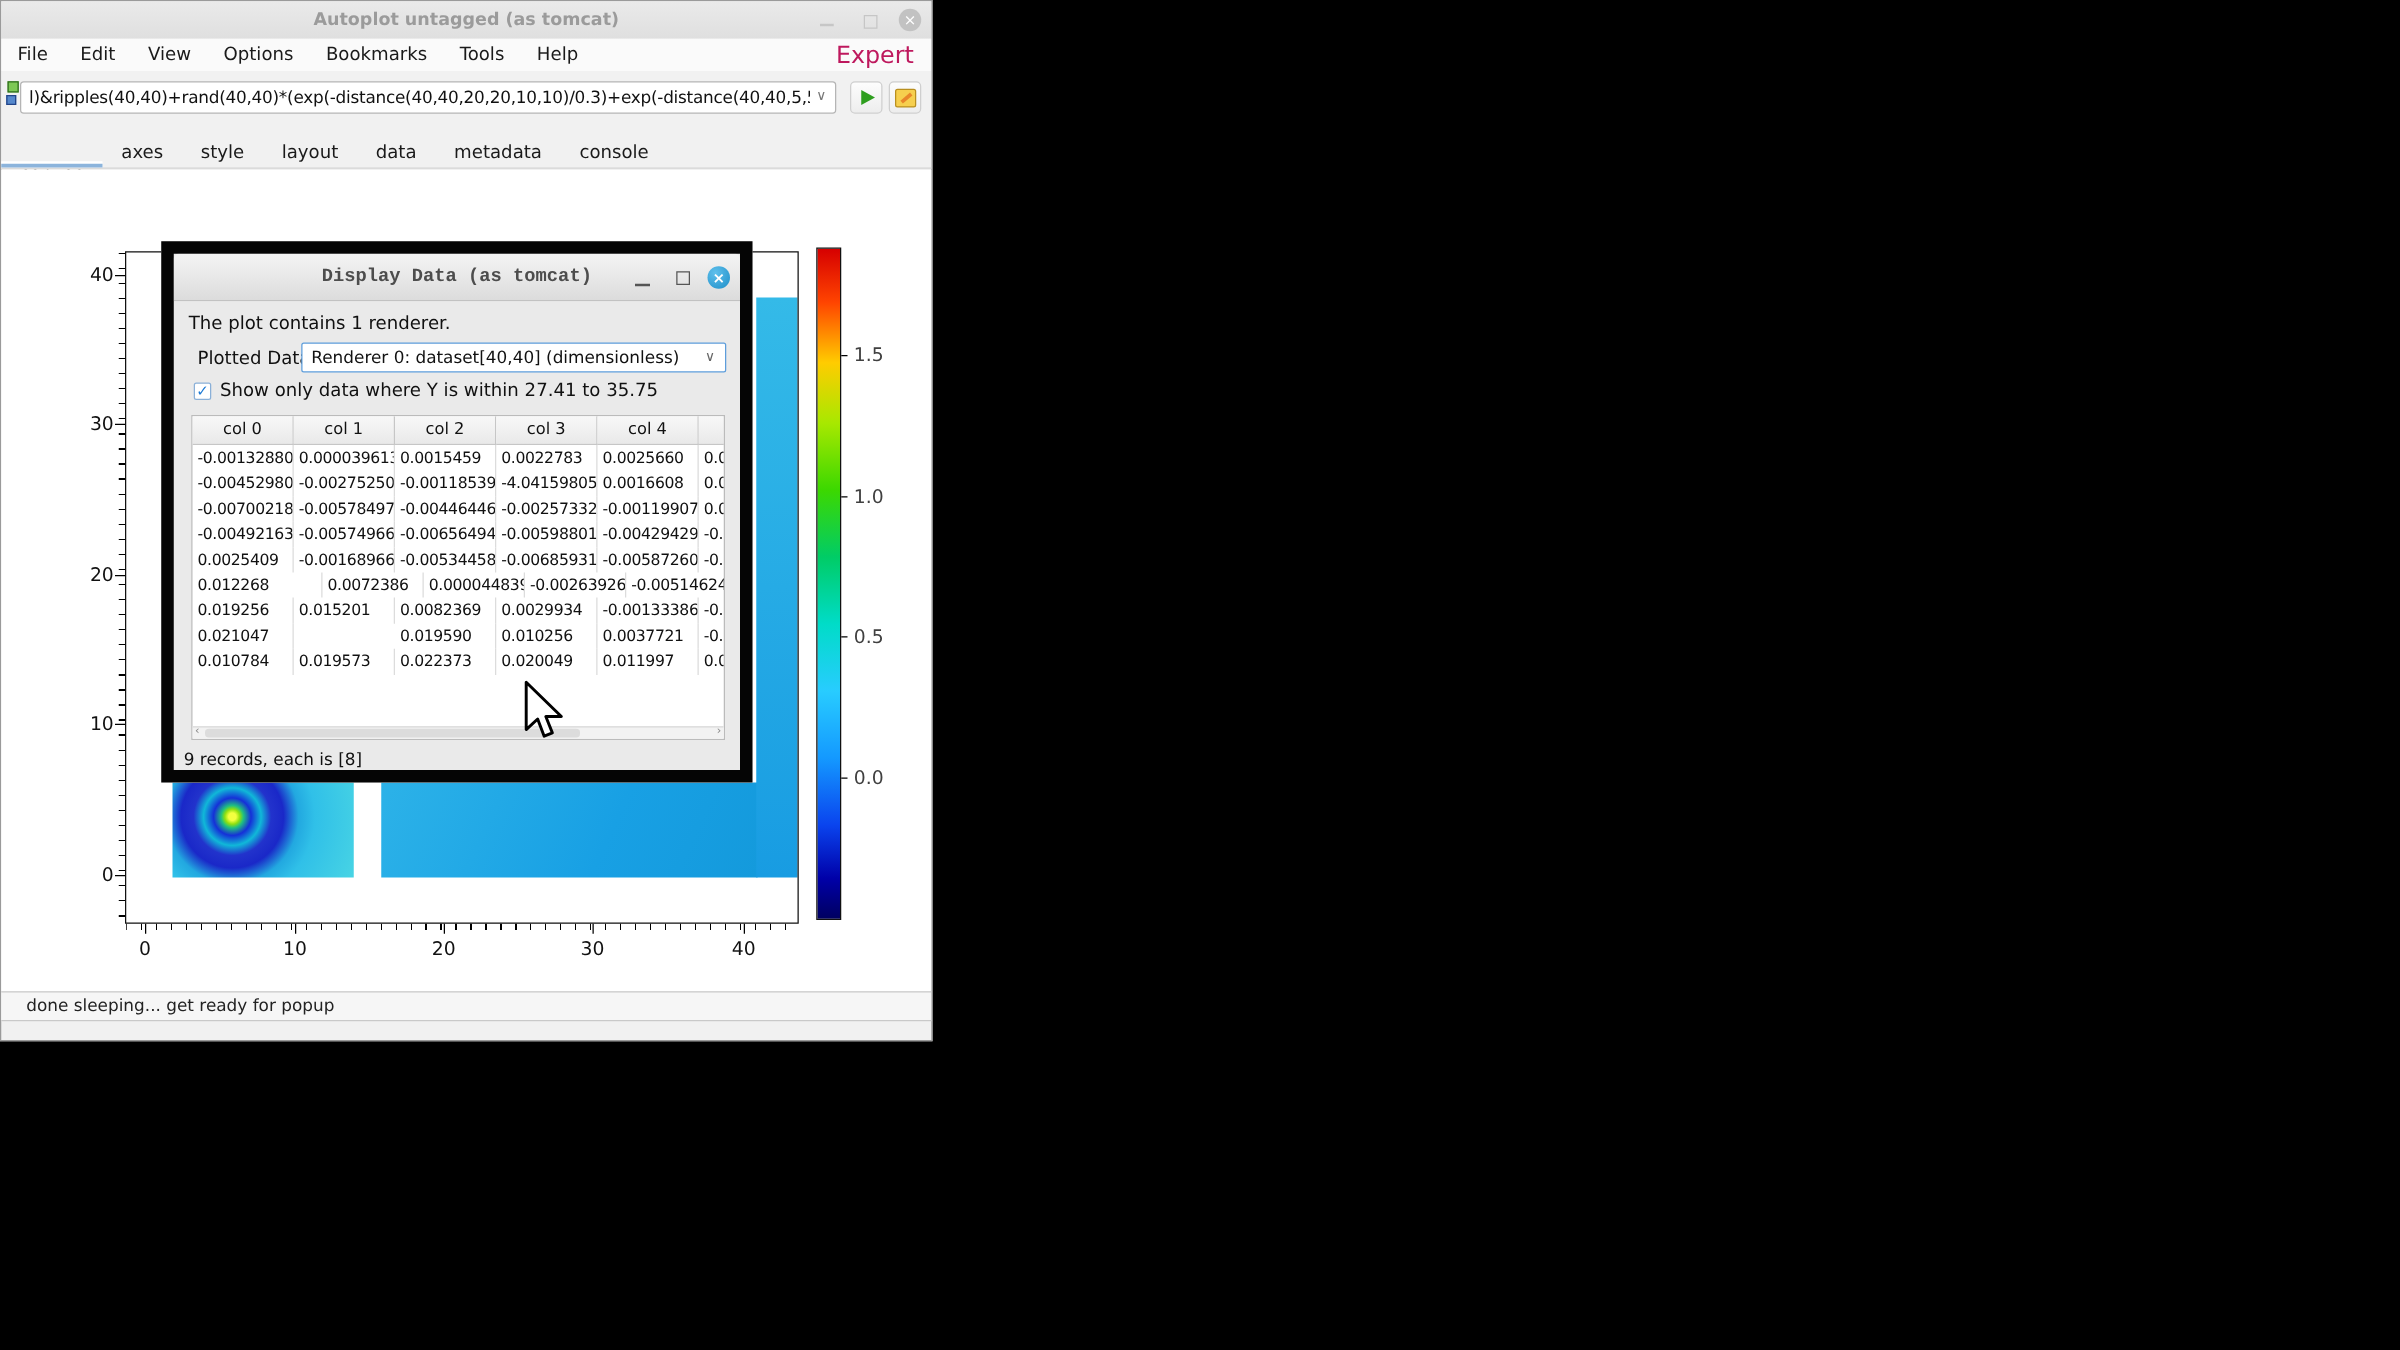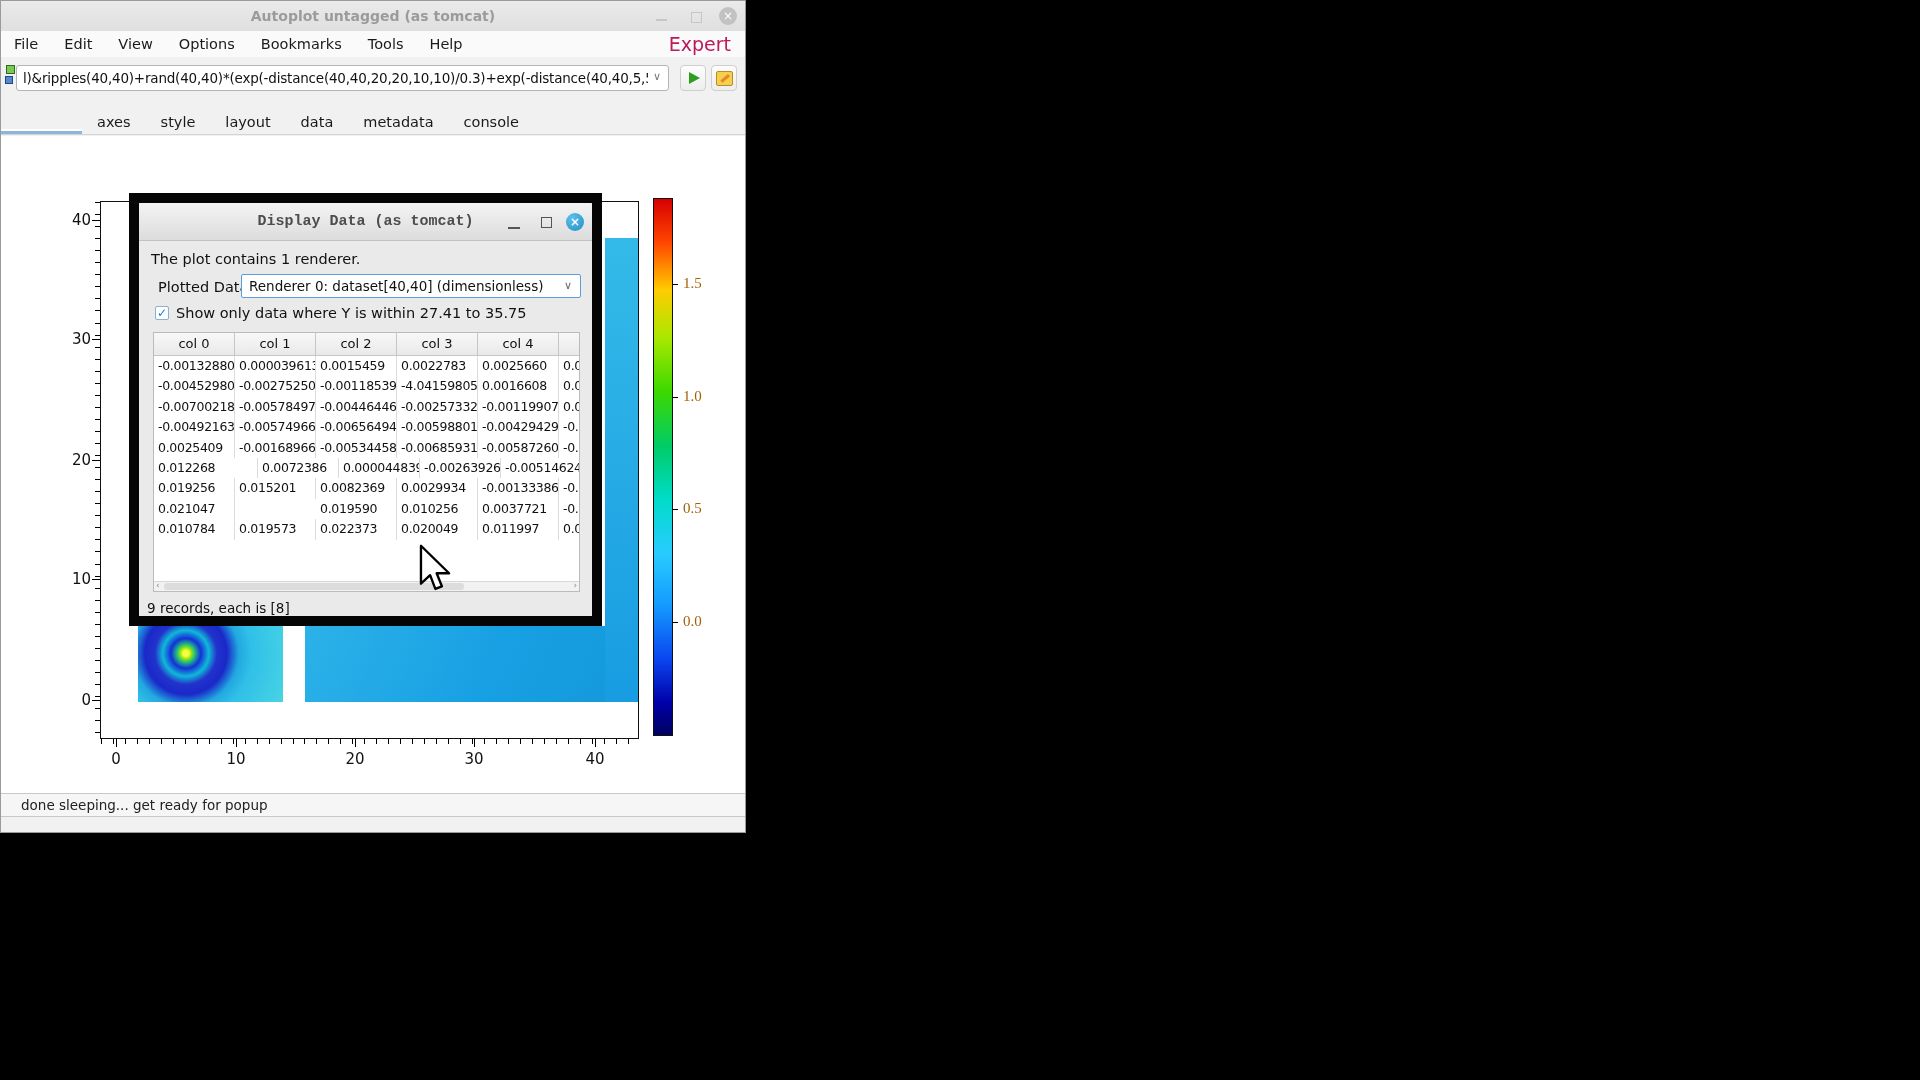--- a/index.html
+++ b/index.html
@@ -66,21 +66,21 @@
       background:radial-gradient(circle at 33% 36%, #f2ff40 0px, #f2ff40 3px, #90e010 6px,
         #20c080 9px, #1530d8 15px, #10b8d8 23px, #2233cc 31px, #1a28c8 41px,
         #22a8e0 53px, #30c0e8 66px, #48d4e4 100%); }
   .patch-right { position:absolute; left:304px; top:490px; width:301px; height:76px;
       background:linear-gradient(115deg,#2cb2e8,#18a0e4 60%,#149adc); }
   .patch-sliver { position:absolute; left:604px; top:102px; width:33px; height:464px;
       background:linear-gradient(#34bae8,#189ce2); }
   .colorbar { position:absolute; left:652px; top:62px; width:20px; height:538px; border:1px solid #111;
       background:linear-gradient(to bottom,#d60000 0%,#ff4400 8%,#ffcc00 17%,#a8e800 26%,
         #3cd800 36%,#00cc66 46%,#00dcc8 56%,#28ccff 66%,#1499ff 76%,#0a44ee 86%,#0000a8 94%,#000060 100%); }
-  .cbtick-lbl { position:absolute; left:682px; width:40px; font-size:15px; color:#a16207;font-family:Liberation Serif, serif; }
+  .cbtick-lbl { position:absolute; left:682px; width:40px; font-size:15px; color:#404040; }
 
   
   .dialog { position:absolute; left:128px; top:192px; width:473px; height:433px;
             border:10px solid #050505; background:#eaeaea; }
   .dlg-titlebar { position:absolute; left:0; top:0; width:100%; height:38px;
             background:linear-gradient(#f4f4f4,#dcdcdc); border-bottom:1px solid #c2c2c2;
             border-radius:4px 4px 0 0; }
   .dlg-title { line-height:38px; text-align:center; font-size:15px; font-weight:bold; color:#4d4d4d;font-family:Liberation Mono, monospace; }
   .dlg-min { position:absolute; right:72px; top:24px; width:12px; height:2px; background:#555; }
   .dlg-max { position:absolute; right:40px; top:14px; width:11px; height:11px; border:1.5px solid #555; }

